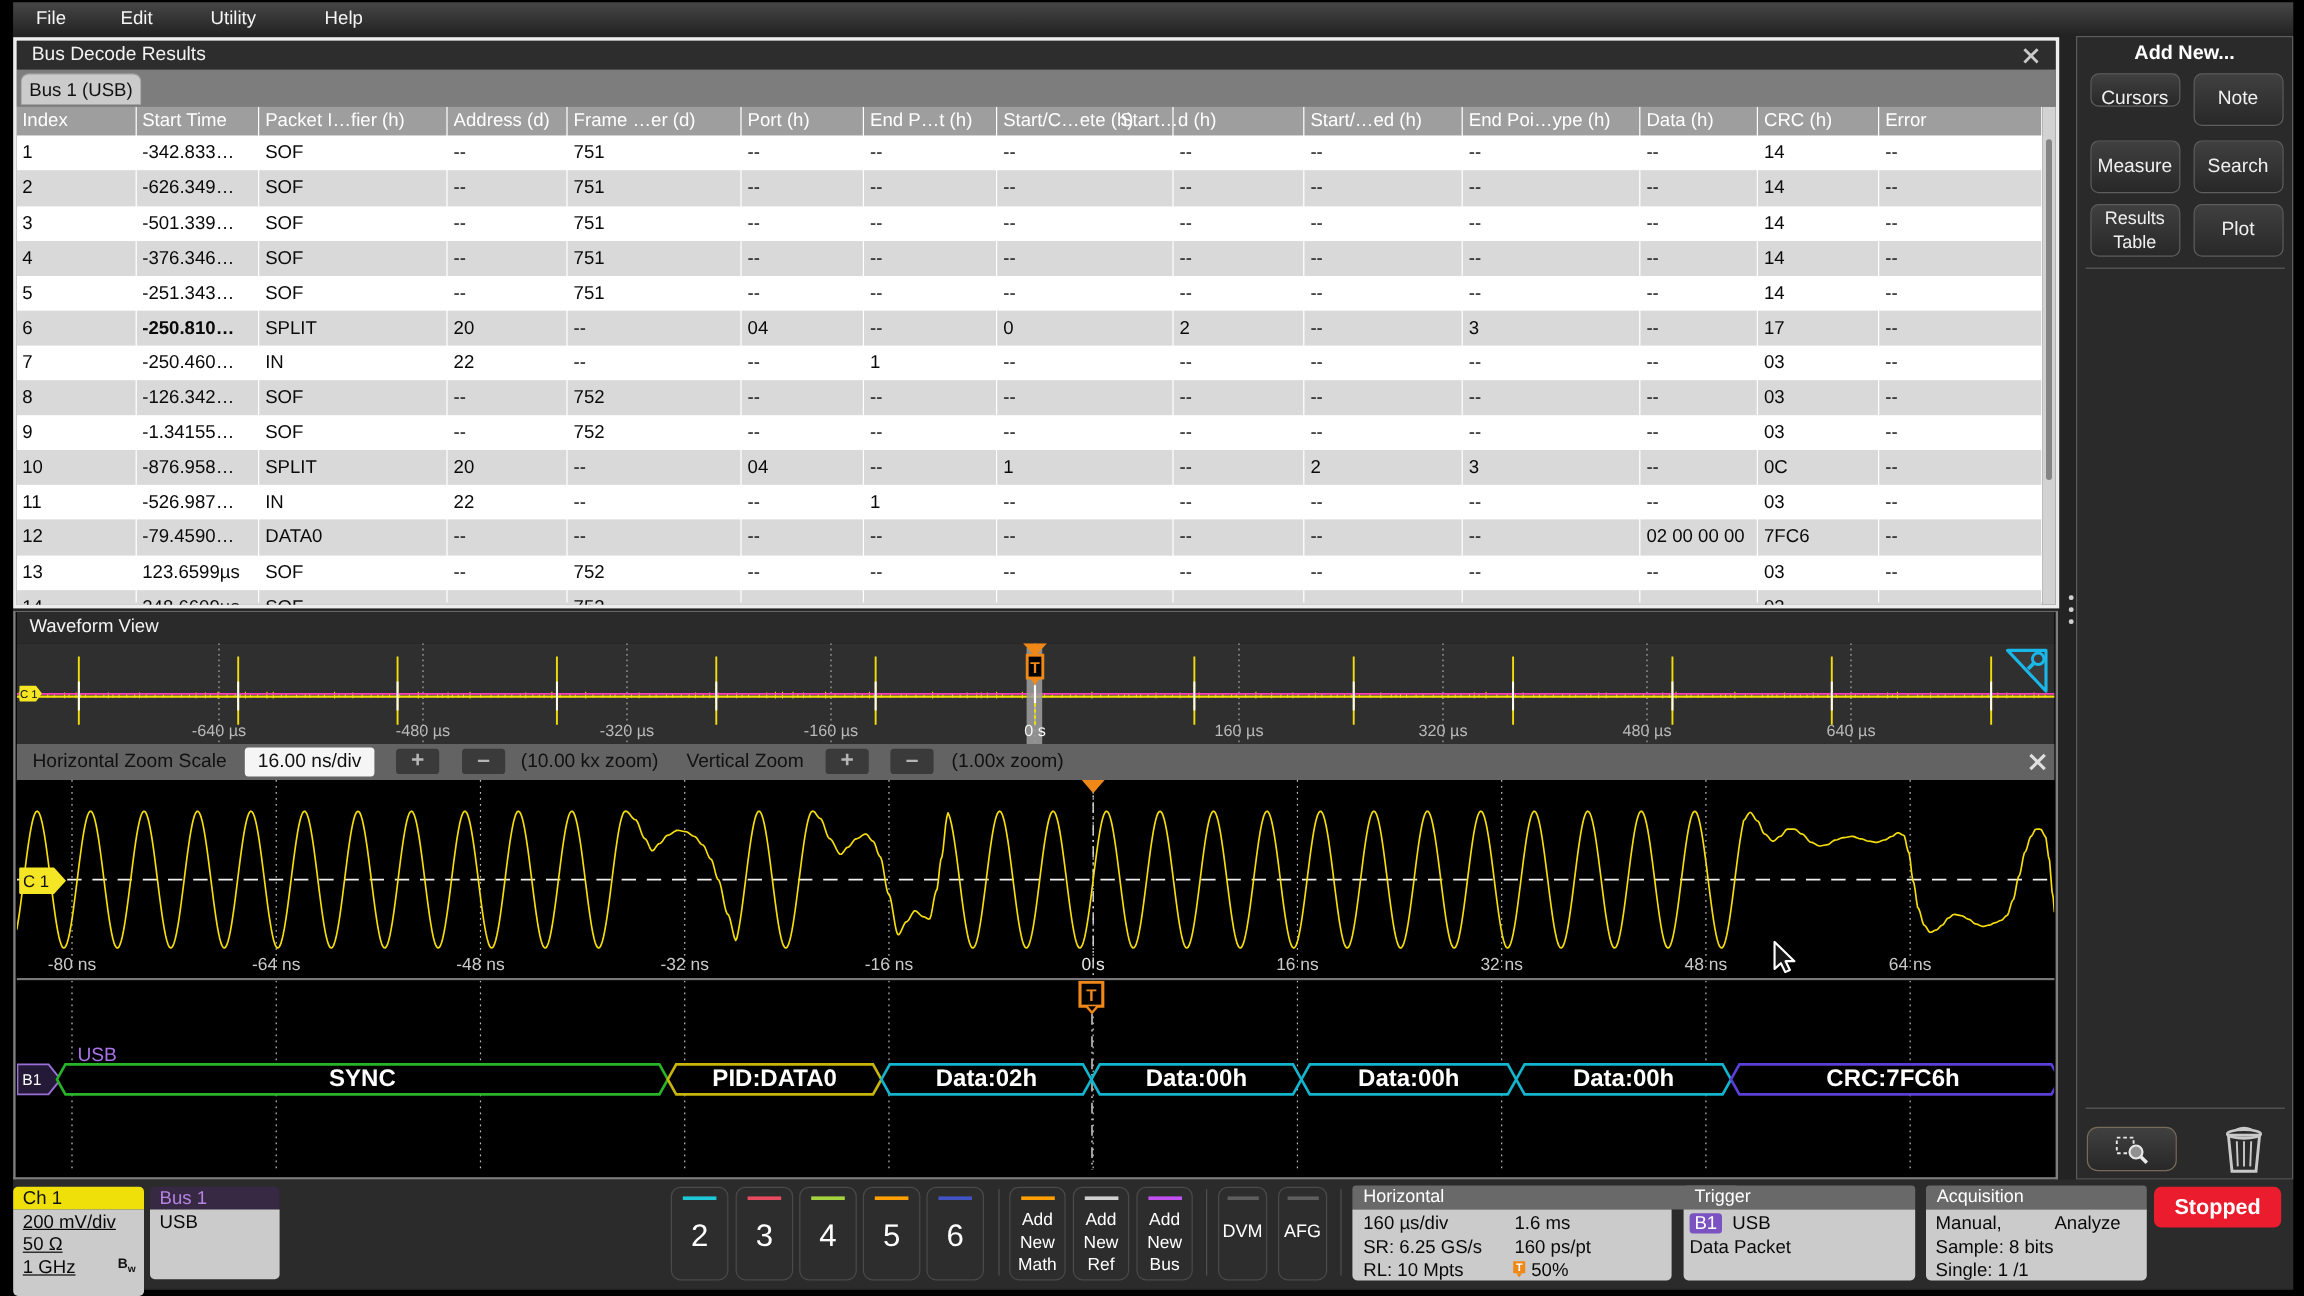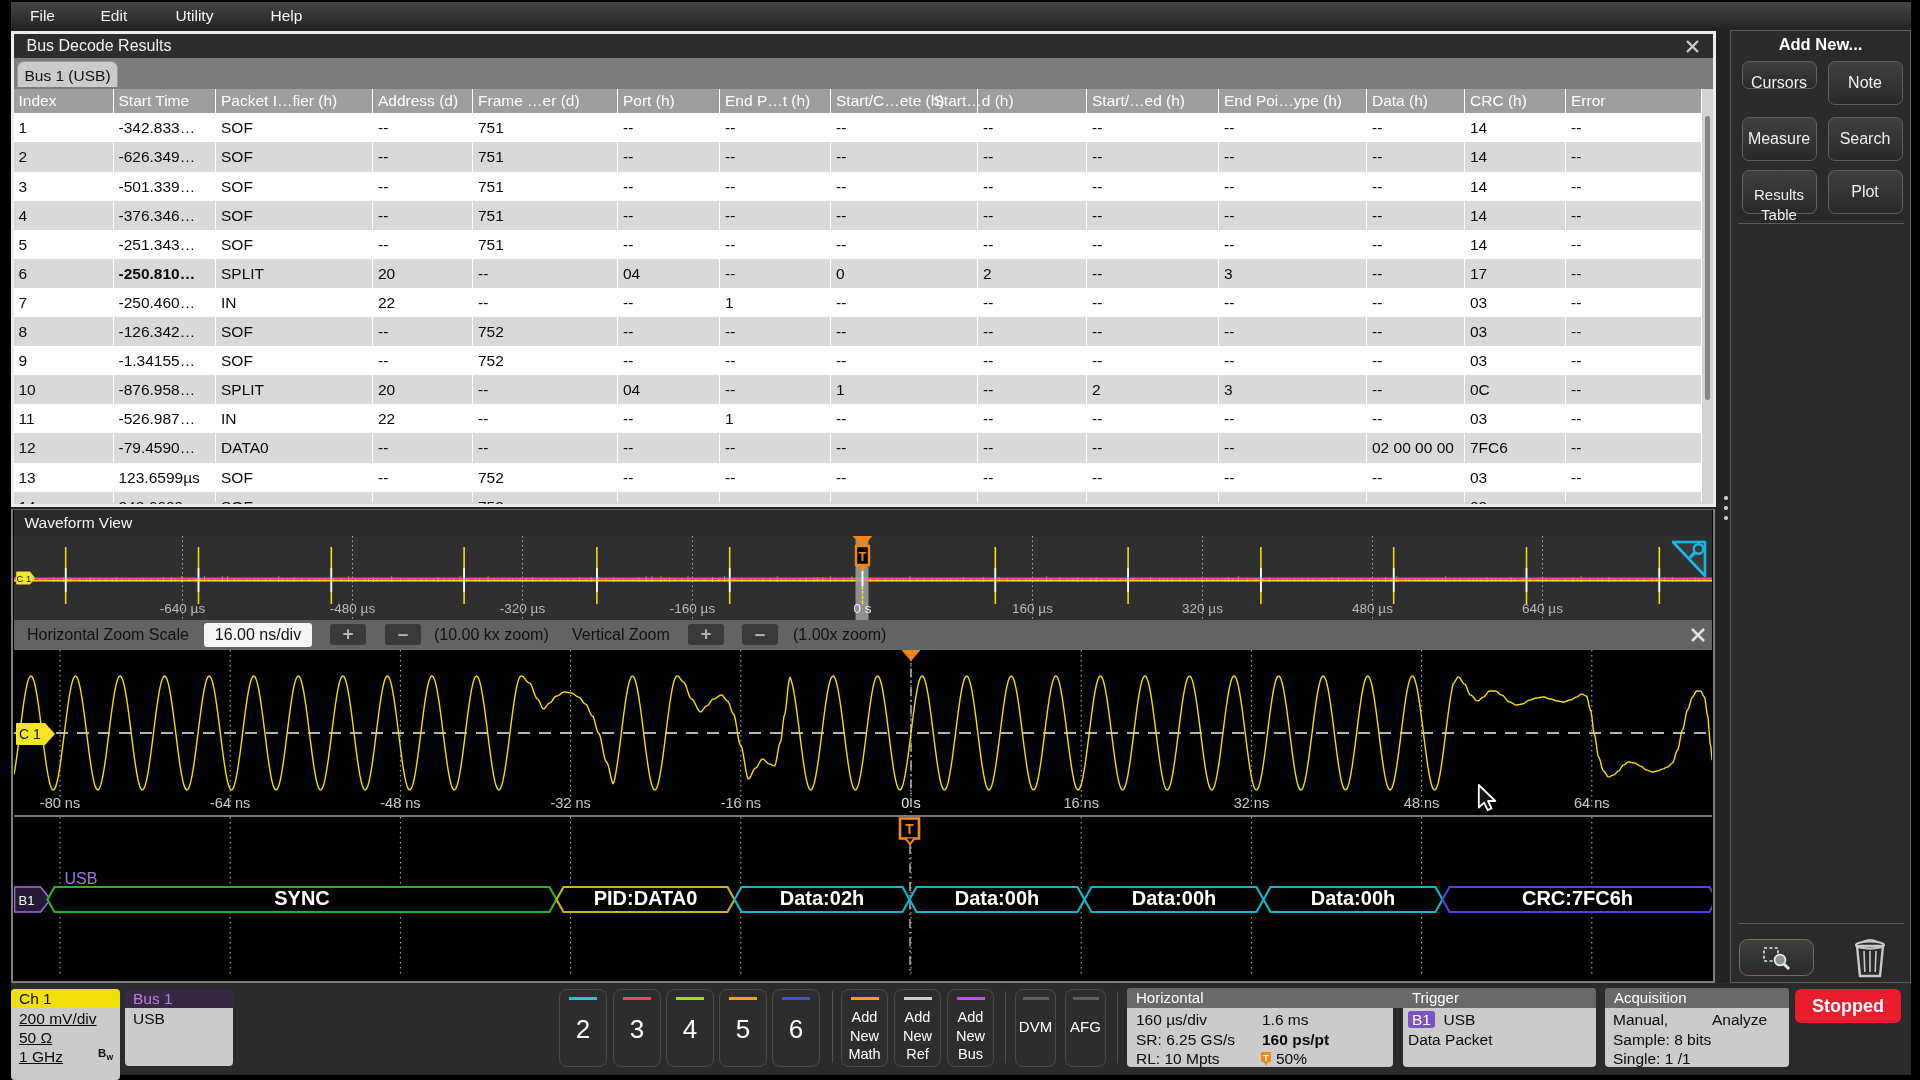--- a/index.html
+++ b/index.html
@@ -283,21 +283,21 @@
 
 <div class="abs" style="left:1702px;top:89.4px;width:11px;height:414.6px;background:#d2d2d2;"></div>
 <div class="abs" style="left:1704.5px;top:116px;width:5px;height:284px;background:#858585;border-radius:2.5px;"></div>
 
 <div class="abs" style="left:1730px;top:29.5px;width:181px;height:953.5px;background:#2a2a2a;border:1px solid #5c5c5c;">
   <div style="position:absolute;left:0;top:4px;width:100%;text-align:center;color:#fff;font-size:16.5px;font-weight:bold;">Add New...</div>
   <div class="btn" style="left:10.5px;top:30.5px;width:75px;height:28px;font-size:16px;line-height:42px;">Cursors</div>
   <div class="btn" style="left:96.5px;top:30.5px;width:75px;height:44px;font-size:16px;line-height:42px;">Note</div>
   <div class="btn" style="left:10.5px;top:86.5px;width:75px;height:44px;font-size:16px;line-height:42px;">Measure</div>
   <div class="btn" style="left:96.5px;top:86.5px;width:75px;height:44px;font-size:16px;line-height:42px;">Search</div>
-  <div class="btn" style="left:10.5px;top:139.5px;width:75px;height:44px;font-size:15px;line-height:20px;padding-top:14px;">Results<br>Table</div>
+  <div class="btn" style="left:10.5px;top:139.5px;width:75px;height:44px;font-size:15px;line-height:20px;padding-top:2px;">Results<br>Table</div>
   <div class="btn" style="left:96.5px;top:139.5px;width:75px;height:44px;font-size:16px;line-height:42px;">Plot</div>
   <div style="position:absolute;left:7px;top:192px;width:166px;height:1px;background:#5a5a5a;"></div>
   <div style="position:absolute;left:7px;top:892px;width:166px;height:1px;background:#5a5a5a;"></div>
   <div class="btn" style="left:8px;top:908px;width:75px;height:37px;border-color:#776a58;border-radius:9px;">
     <svg width="73" height="35">
       <rect x="24" y="8" width="14" height="13" fill="none" stroke="#e8e8e8" stroke-width="1.6" stroke-dasharray="3,2.4"></rect>
       <circle cx="40" cy="20" r="5.4" fill="#909090" stroke="#e8e8e8" stroke-width="1.8"></circle>
       <line x1="44" y1="24" x2="49" y2="29" stroke="#e8e8e8" stroke-width="3"></line>
     </svg>
   </div>
@@ -792,21 +792,21 @@
     <div class="chline" style="background:#5e5e5e;left:7px;width:26px;height:2.5px;"></div>
     <div class="chnum" style="font-size:15px;top:28px;">AFG</div>
   </div>
 <div class="vsep" style="left:1117px;"></div>
 
 <div class="ipanel-h" style="left:1127px;top:988px;width:322px;">Horizontal</div>
 <div class="ipanel-b" style="left:1127px;top:1007.5px;width:266px;height:59.5px;"></div>
 <div class="irow" style="left:1136px;top:1010px;">160 µs/div</div>
 <div class="irow" style="left:1262px;top:1010px;">1.6 ms</div>
 <div class="irow" style="left:1136px;top:1029.5px;">SR: 6.25 GS/s</div>
-<div class="irow" style="left:1262px;top:1029.5px;font-weight:bold;">160 ps/pt</div>
+<div class="irow" style="left:1262px;top:1029.5px;">160 ps/pt</div>
 <div class="irow" style="left:1136px;top:1049px;">RL: 10 Mpts</div>
 <div class="irow" style="left:1260px;top:1049px;"><svg width="12" height="15" style="vertical-align:-2px;">
       <rect x="1" y="1" width="10" height="10" fill="#f08818"></rect>
       <polygon points="3.5,11 8.5,11 6,14.5" fill="#f08818"></polygon>
       <text x="6" y="9.5" fill="#fff" font-size="9" font-weight="bold" text-anchor="middle">T</text>
     </svg></div>
 <div class="irow" style="left:1276px;top:1049px;">50%</div>
 
 <div class="ipanel-h" style="left:1403px;top:988px;width:193px;">Trigger</div>
 <div class="ipanel-b" style="left:1403px;top:1007.5px;width:193px;height:59.5px;"></div>

